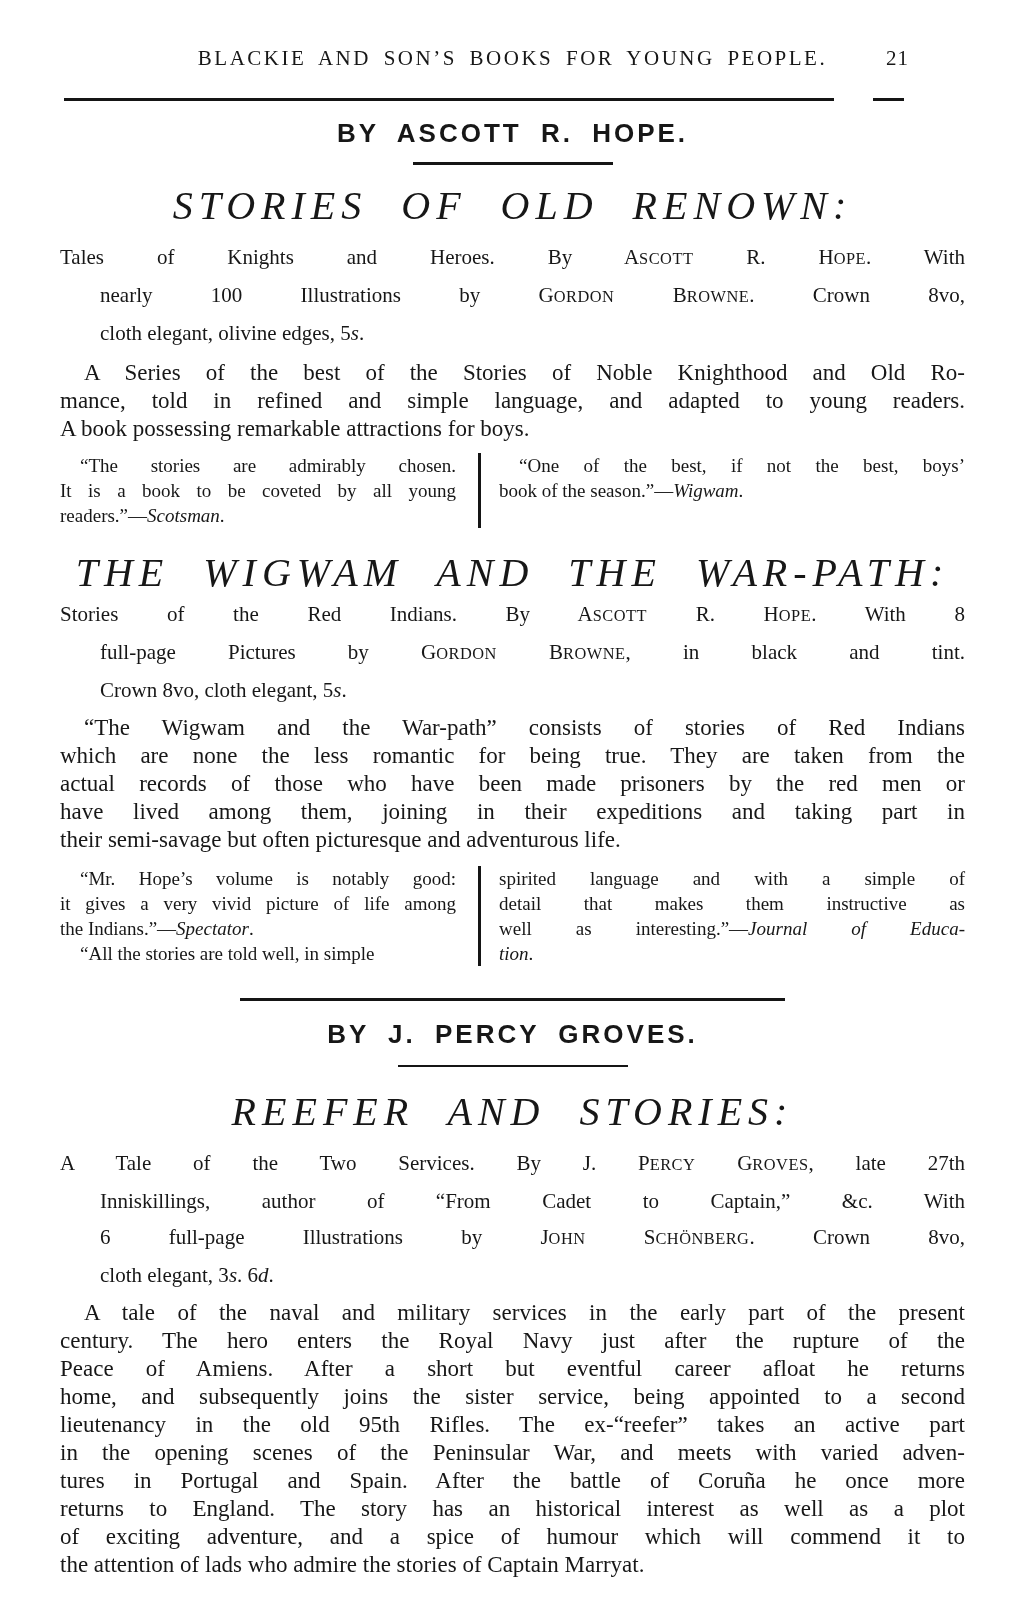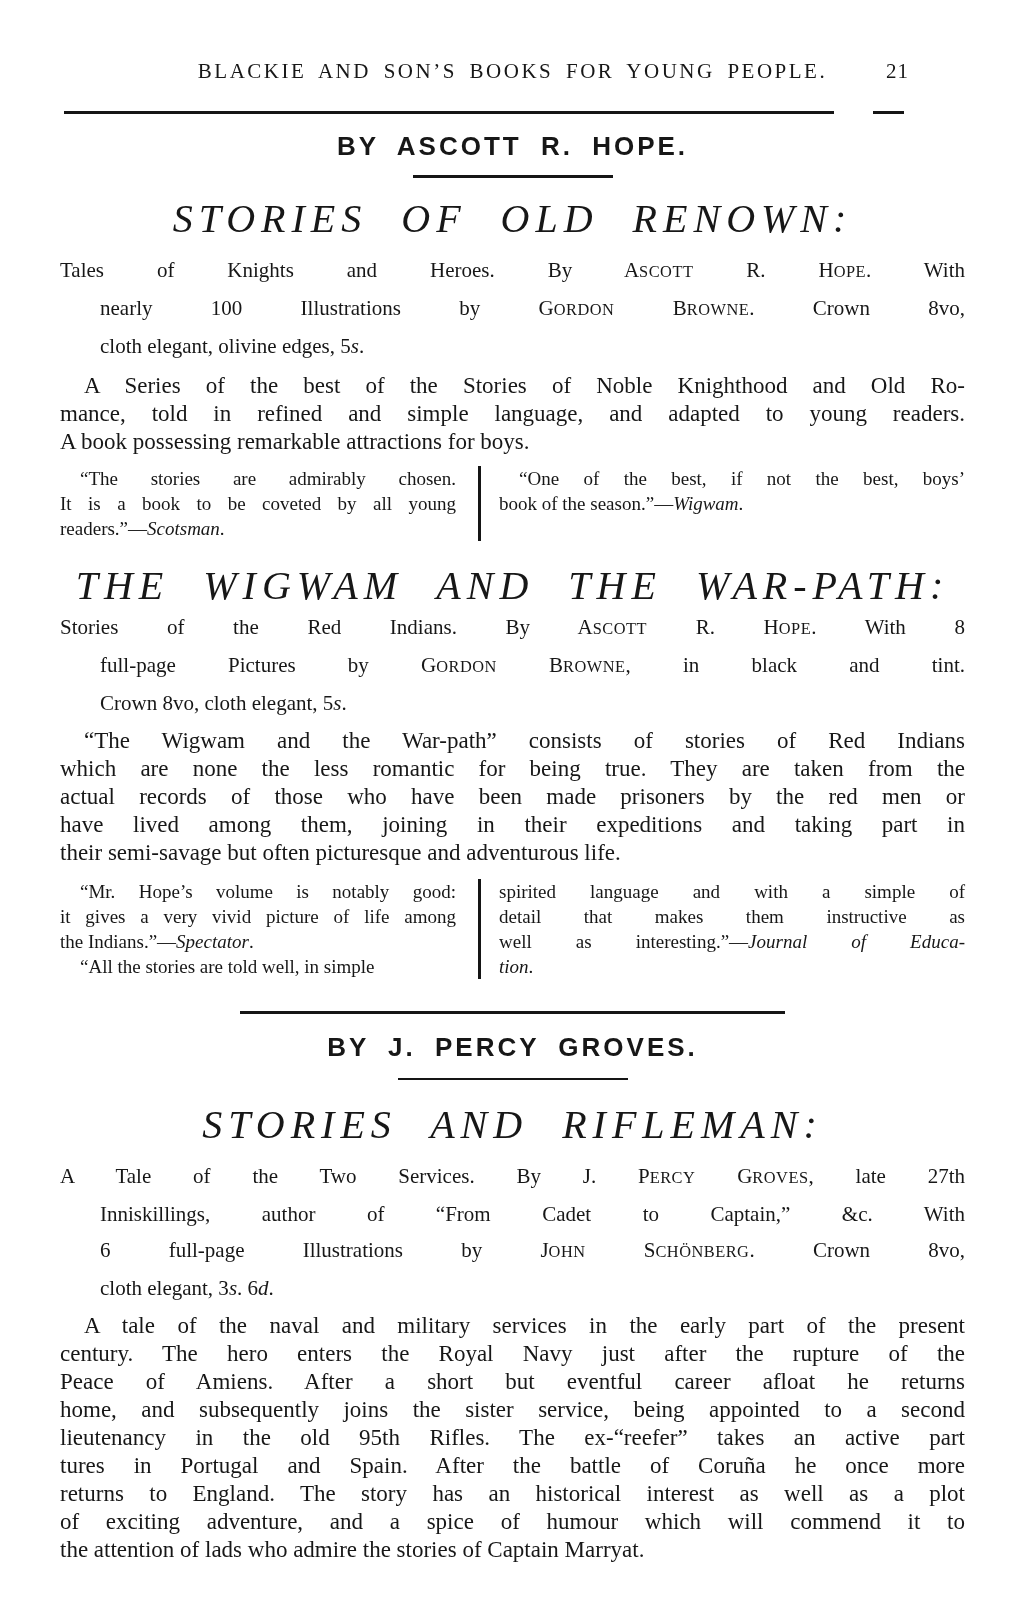--- a/index.html
+++ b/index.html
@@ -6,21 +6,21 @@
   body {
     width: 1025px;
     height: 1615px;
     background: #ffffff;
     color: #171717;
     font-family: "Liberation Serif", serif;
     overflow: hidden;
   }
   .page {
     position: relative;
-    padding: 58px 60px 0 60px;
+    padding: 45px 60px 0 60px;
     box-sizing: border-box;
     width: 1025px;
     height: 1361px;
   }
 
   
   .running-header {
     position: relative;
     text-align: center;
     font-size: 21px;
@@ -203,32 +203,33 @@
           <div class="jline"><span class="fmt-i">tion</span>.</div>
         </div>
       </div>
   </div>
 
   <div class="rule-mid"></div>
 
   <div class="author-heading second">BY J. PERCY GROVES.</div>
   <div class="rule-short w2"></div>
 
-  <div class="book-title t3">STORIES AND RIFLEMAN:</div>
+  <div class="book-title t3">REEFER AND STORIES:</div>
   <div class="imprint i3">
       <div class="jline first just">A Tale of the Two Services.  By J. P<span class="fmt-sc">ercy</span> G<span class="fmt-sc">roves</span>, late 27th</div>
       <div class="jline just">Inniskillings, author of “From Cadet to Captain,” &amp;c.  With</div>
       <div class="jline just">6 full-page Illustrations by J<span class="fmt-sc">ohn</span> S<span class="fmt-sc">chönberg</span>.  Crown 8vo,</div>
       <div class="jline">cloth elegant, 3<span class="fmt-i">s</span>. 6<span class="fmt-i">d</span>.</div>
     </div>
   <div class="desc d3">
       <div class="jline first just">A tale of the naval and military services in the early part of the present</div>
       <div class="jline just">century.  The hero enters the Royal Navy just after the rupture of the</div>
       <div class="jline just">Peace of Amiens.  After a short but eventful career afloat he returns</div>
       <div class="jline just">home, and subsequently joins the sister service, being appointed to a second</div>
       <div class="jline just">lieutenancy in the old 95th Rifles.  The ex-“reefer” takes an active part</div>
+      <div class="jline just">in the opening scenes of the Peninsular War, and meets with varied adven-</div>
       <div class="jline just">tures in Portugal and Spain.  After the battle of Coruña he once more</div>
       <div class="jline just">returns to England.  The story has an historical interest as well as a plot</div>
       <div class="jline just">of exciting adventure, and a spice of humour which will commend it to</div>
       <div class="jline">the attention of lads who admire the stories of Captain Marryat.</div>
     </div>
 
 </div>
 
 </body></html>

